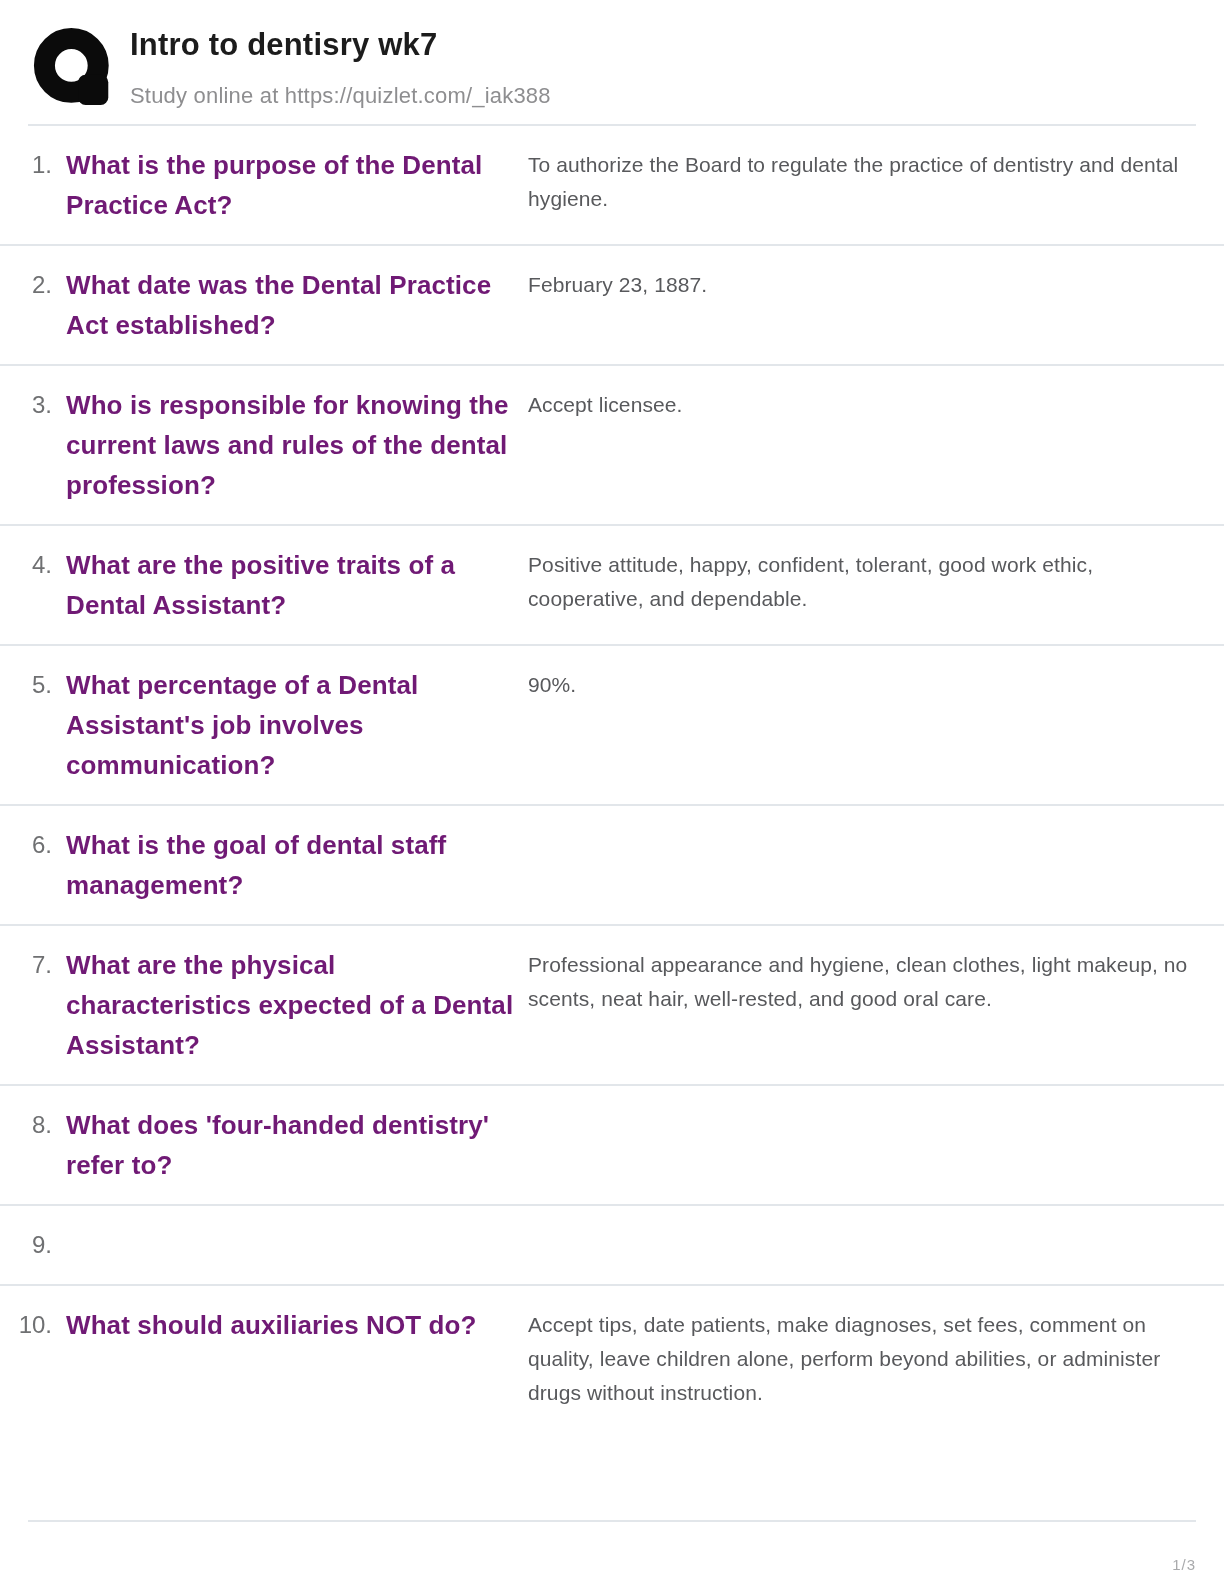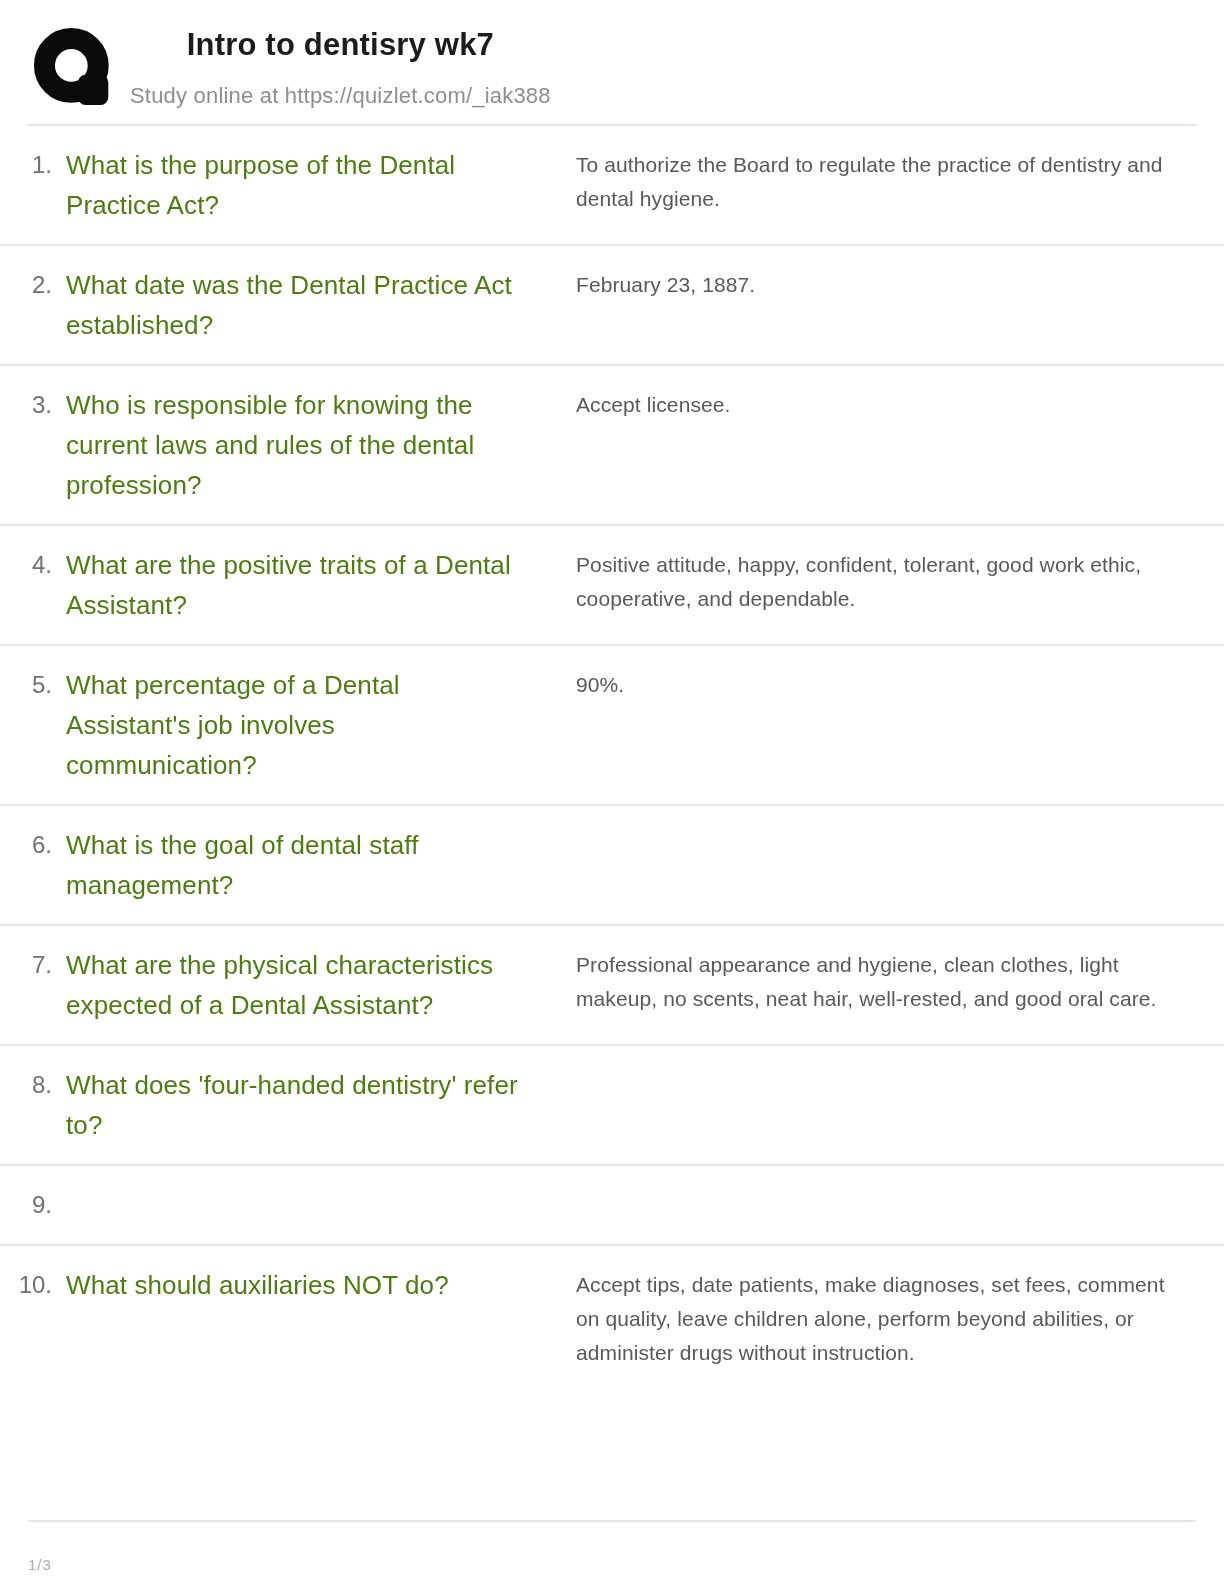--- a/index.html
+++ b/index.html
@@ -18,21 +18,21 @@
     display: flex;
     align-items: center;
     padding: 26px 30px 14px 30px;
     gap: 14px;
   }
   .logo {
     width: 86px;
     height: 84px;
     flex: 0 0 auto;
   }
-  .header-text { display: flex; flex-direction: column; gap: 20px; align-items: center; }
+  .header-text { display: flex; flex-direction: column; gap: 20px; }
   .title {
     font-size: 31px;
     font-weight: 600;
     color: #1c1c1c;
     letter-spacing: 0.2px;
   }
   .subtitle {
     font-size: 22px;
     font-weight: 300;
     color: #8e8e90;
@@ -55,42 +55,41 @@
   .qa-number {
     font-size: 24px;
     font-weight: 300;
     color: #6f7072;
     text-align: right;
     padding-right: 14px;
     line-height: 40px;
   }
   .qa-question {
     font-size: 26px;
-    font-weight: 400;
-    color: #4d7c0f;
+    font-weight: 700;
+    color: #701a75;
     line-height: 40px;
     padding-right: 10px;
     letter-spacing: 0.1px;
   }
   .qa-answer {
     font-size: 21px;
     font-weight: 300;
     color: #58595c;
     line-height: 34px;
     padding-top: 3px;
     letter-spacing: 0.1px;
-    margin-left: 48px;
   }
   
   .footer-spacer { flex: 1 1 auto; }
   .footer {
     border-top: 2px solid #e2e6ea;
     margin: 0 28px;
     padding: 34px 0 10px 0;
-    text-align: left;
+    text-align: right;
   }
   .page-indicator {
     font-size: 15px;
     font-weight: 300;
     color: #a9aaac;
     letter-spacing: 1px;
   }
 </style>
 </head>
 <body>

